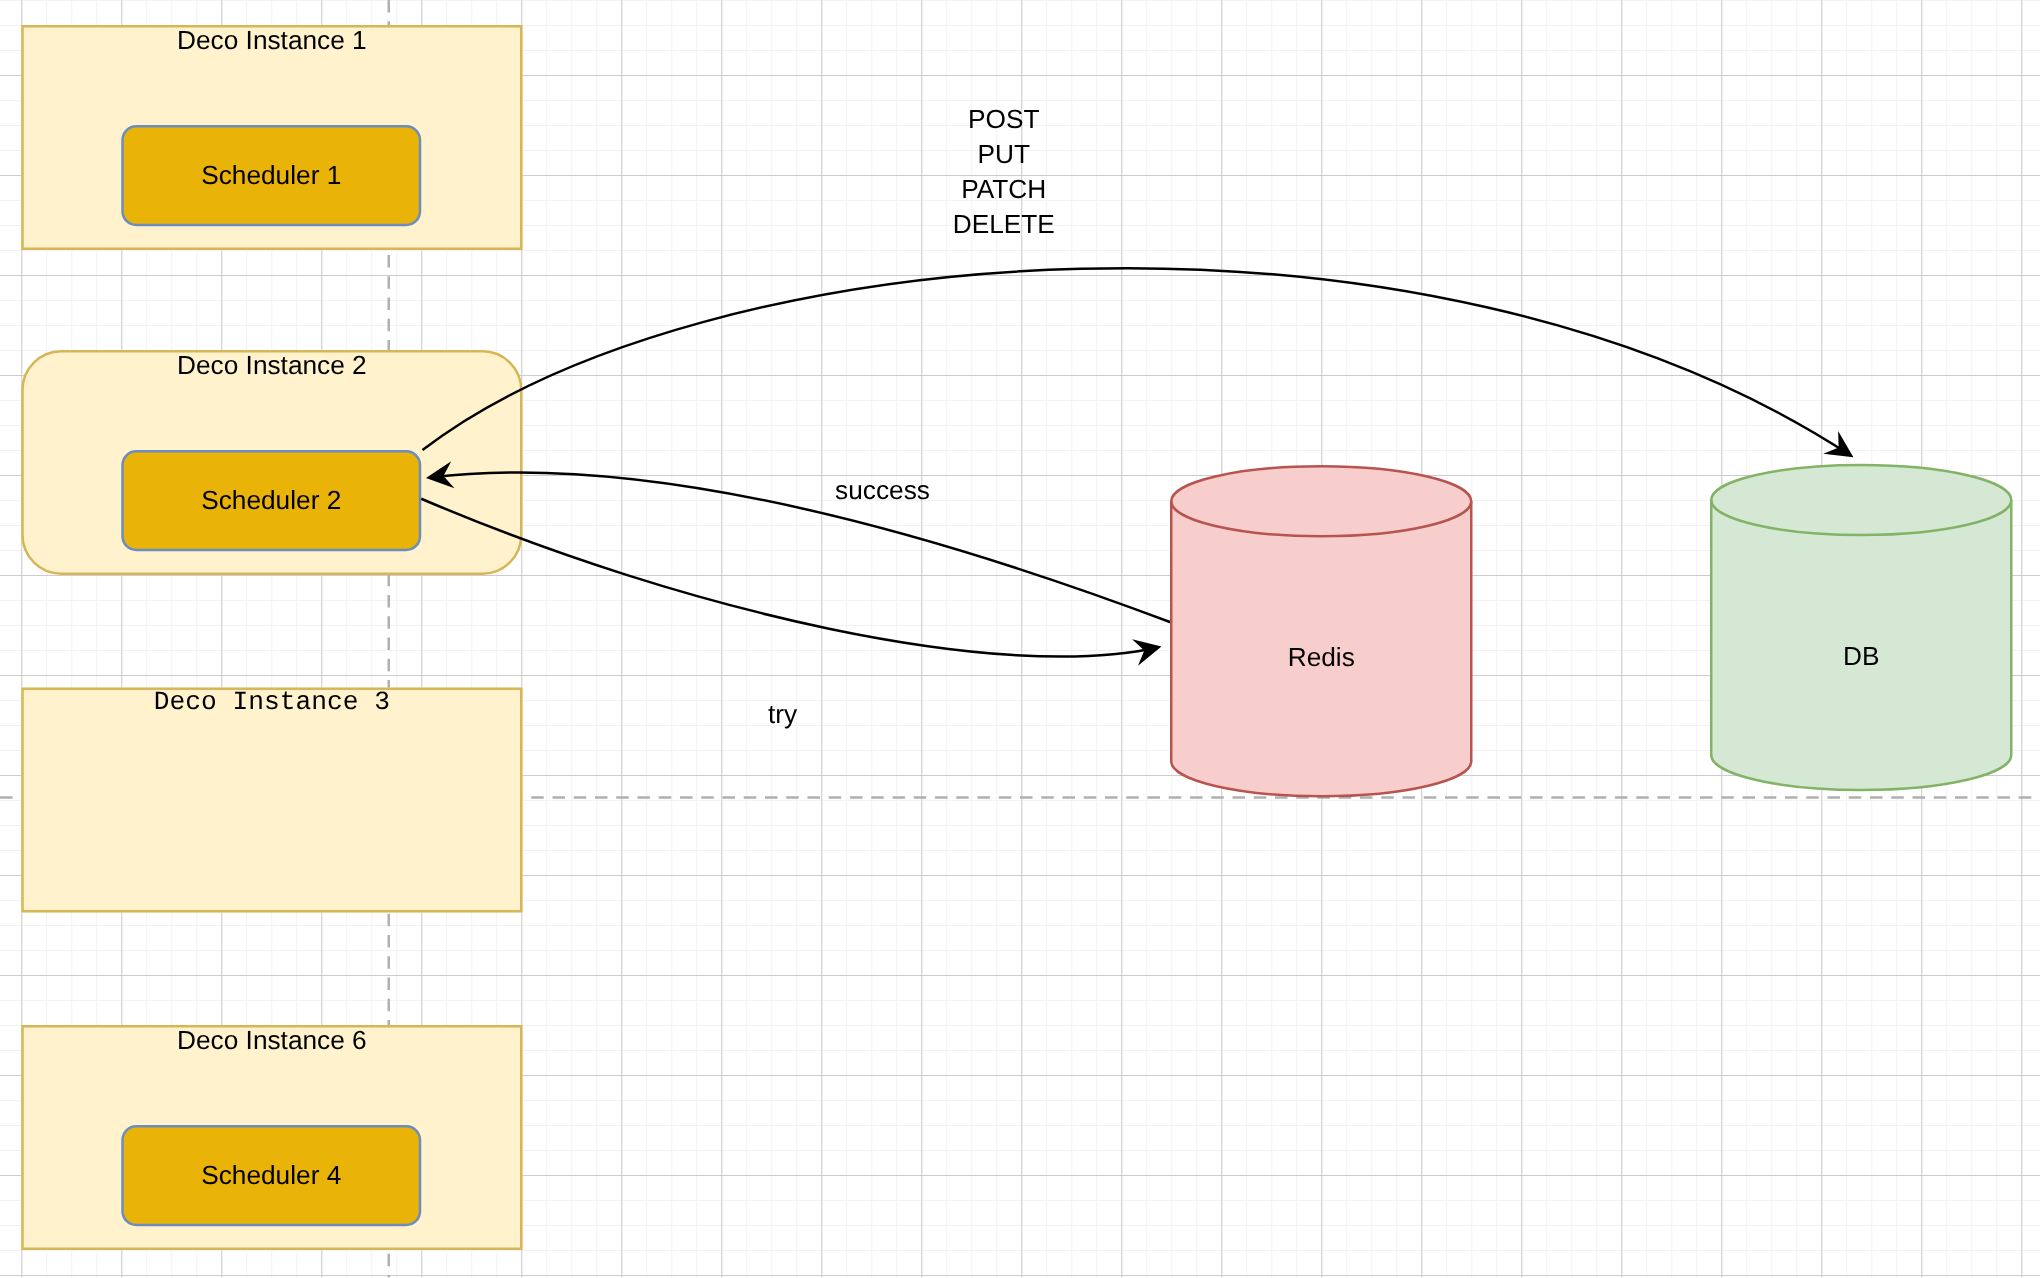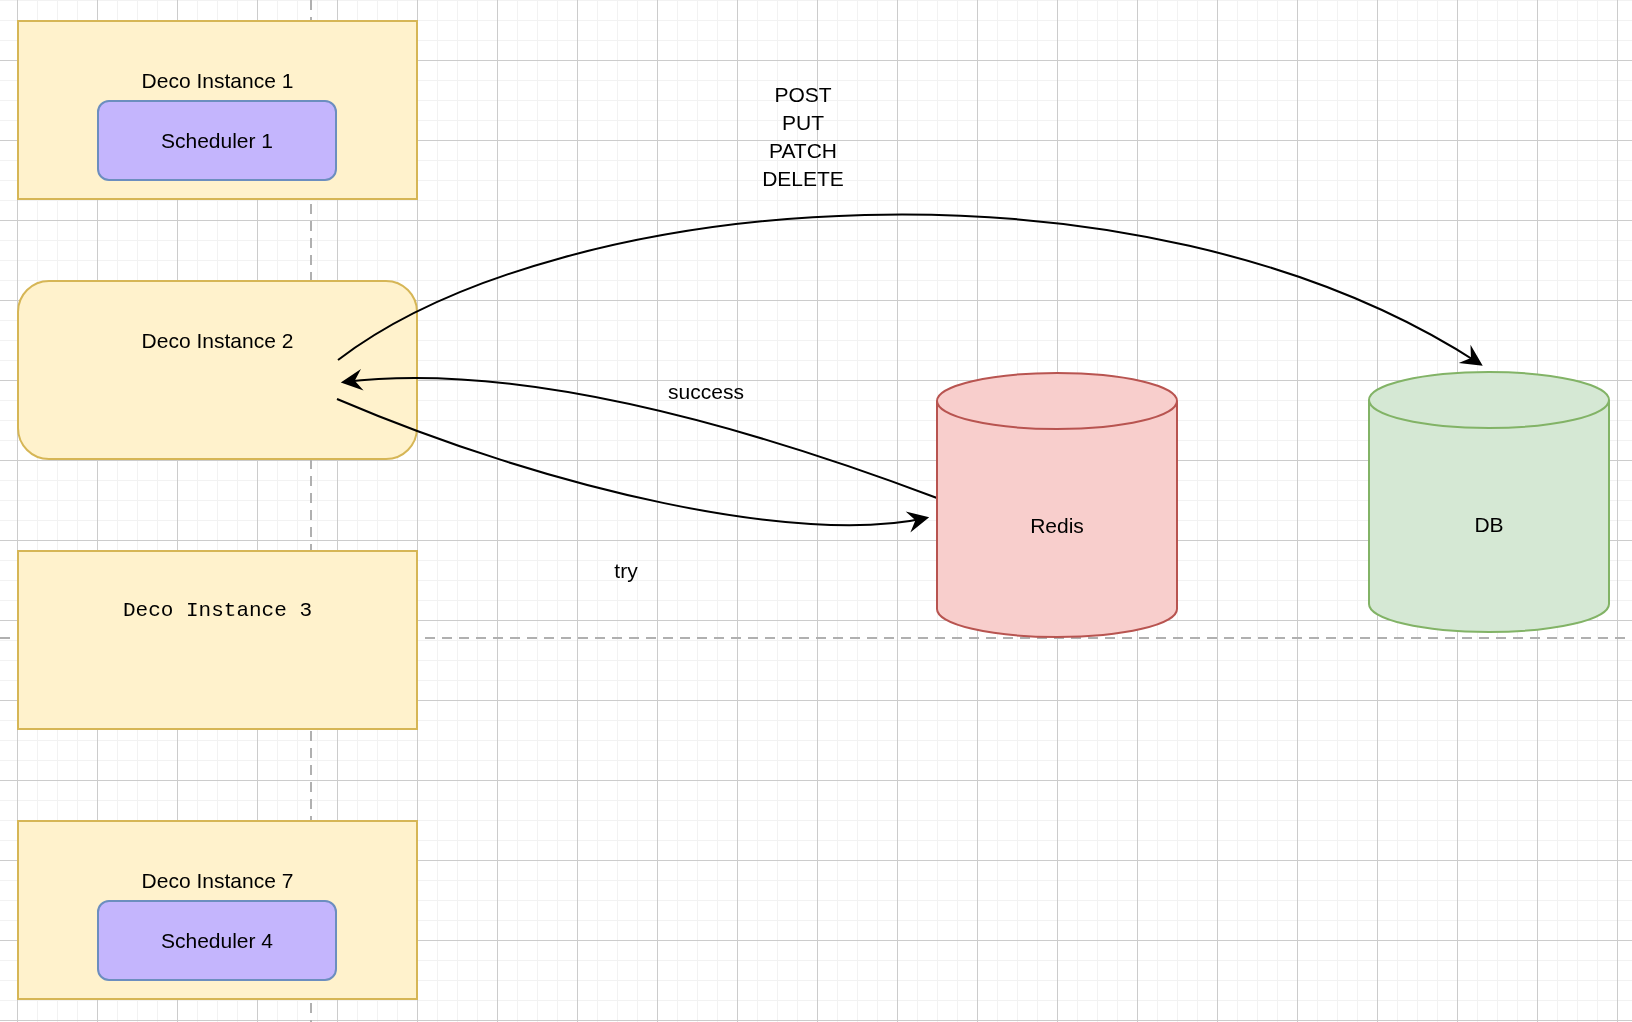--- a/index.html
+++ b/index.html
@@ -39,32 +39,31 @@
     left: 17px;
     width: 401px;
     height: 180px;
     background: #FFF2CC;
     border: 2px solid #D6B656;
     box-sizing: border-box;
     z-index: 2;
   }
   .deco-box .deco-title {
     margin: 0;
-    padding-top: 48px;
     text-align: center;
     font-size: 21px;
     line-height: 22px;
   }
   .scheduler {
     position: absolute;
     left: 78px;   
     top: 78px;
     width: 240px;
     height: 81px;
-    background: #c4b5fd;
+    background: #eab308;
     border: 2px solid #6C8EBF;
     border-radius: 12px;
     box-sizing: border-box;
     display: flex;
     align-items: center;
     justify-content: center;
     font-size: 21px;
   }
   #deco-box-1 { top: 20px; }
   #deco-box-2 { top: 280px; border-radius: 32px; }
@@ -100,28 +99,31 @@
 
 <div id="deco-box-1" class="deco-box">
   <p class="deco-title">Deco Instance 1</p>
   <div class="scheduler">
     <span>Scheduler 1</span>
   </div>
 </div>
 
 <div id="deco-box-2" class="deco-box">
   <p class="deco-title">Deco Instance 2</p>
+  <div class="scheduler">
+    <span>Scheduler 2</span>
+  </div>
 </div>
 
 <div id="deco-box-3" class="deco-box">
   <p class="deco-title">Deco Instance 3</p>
 </div>
 
 <div id="deco-box-4" class="deco-box">
-  <p class="deco-title">Deco Instance 7</p>
+  <p class="deco-title">Deco Instance 6</p>
   <div class="scheduler">
     <span>Scheduler 4</span>
   </div>
 </div>
 
 <svg id="shape-layer" class="layer">
   <defs>
     <marker id="arrow" markerWidth="13" markerHeight="13" viewBox="0 0 12 12" refX="9.5" refY="6" orient="auto" markerUnits="strokeWidth">
       <path d="M 1 1 L 11 6 L 1 11 L 4.5 6 Z" fill="#000000"></path>
     </marker>

